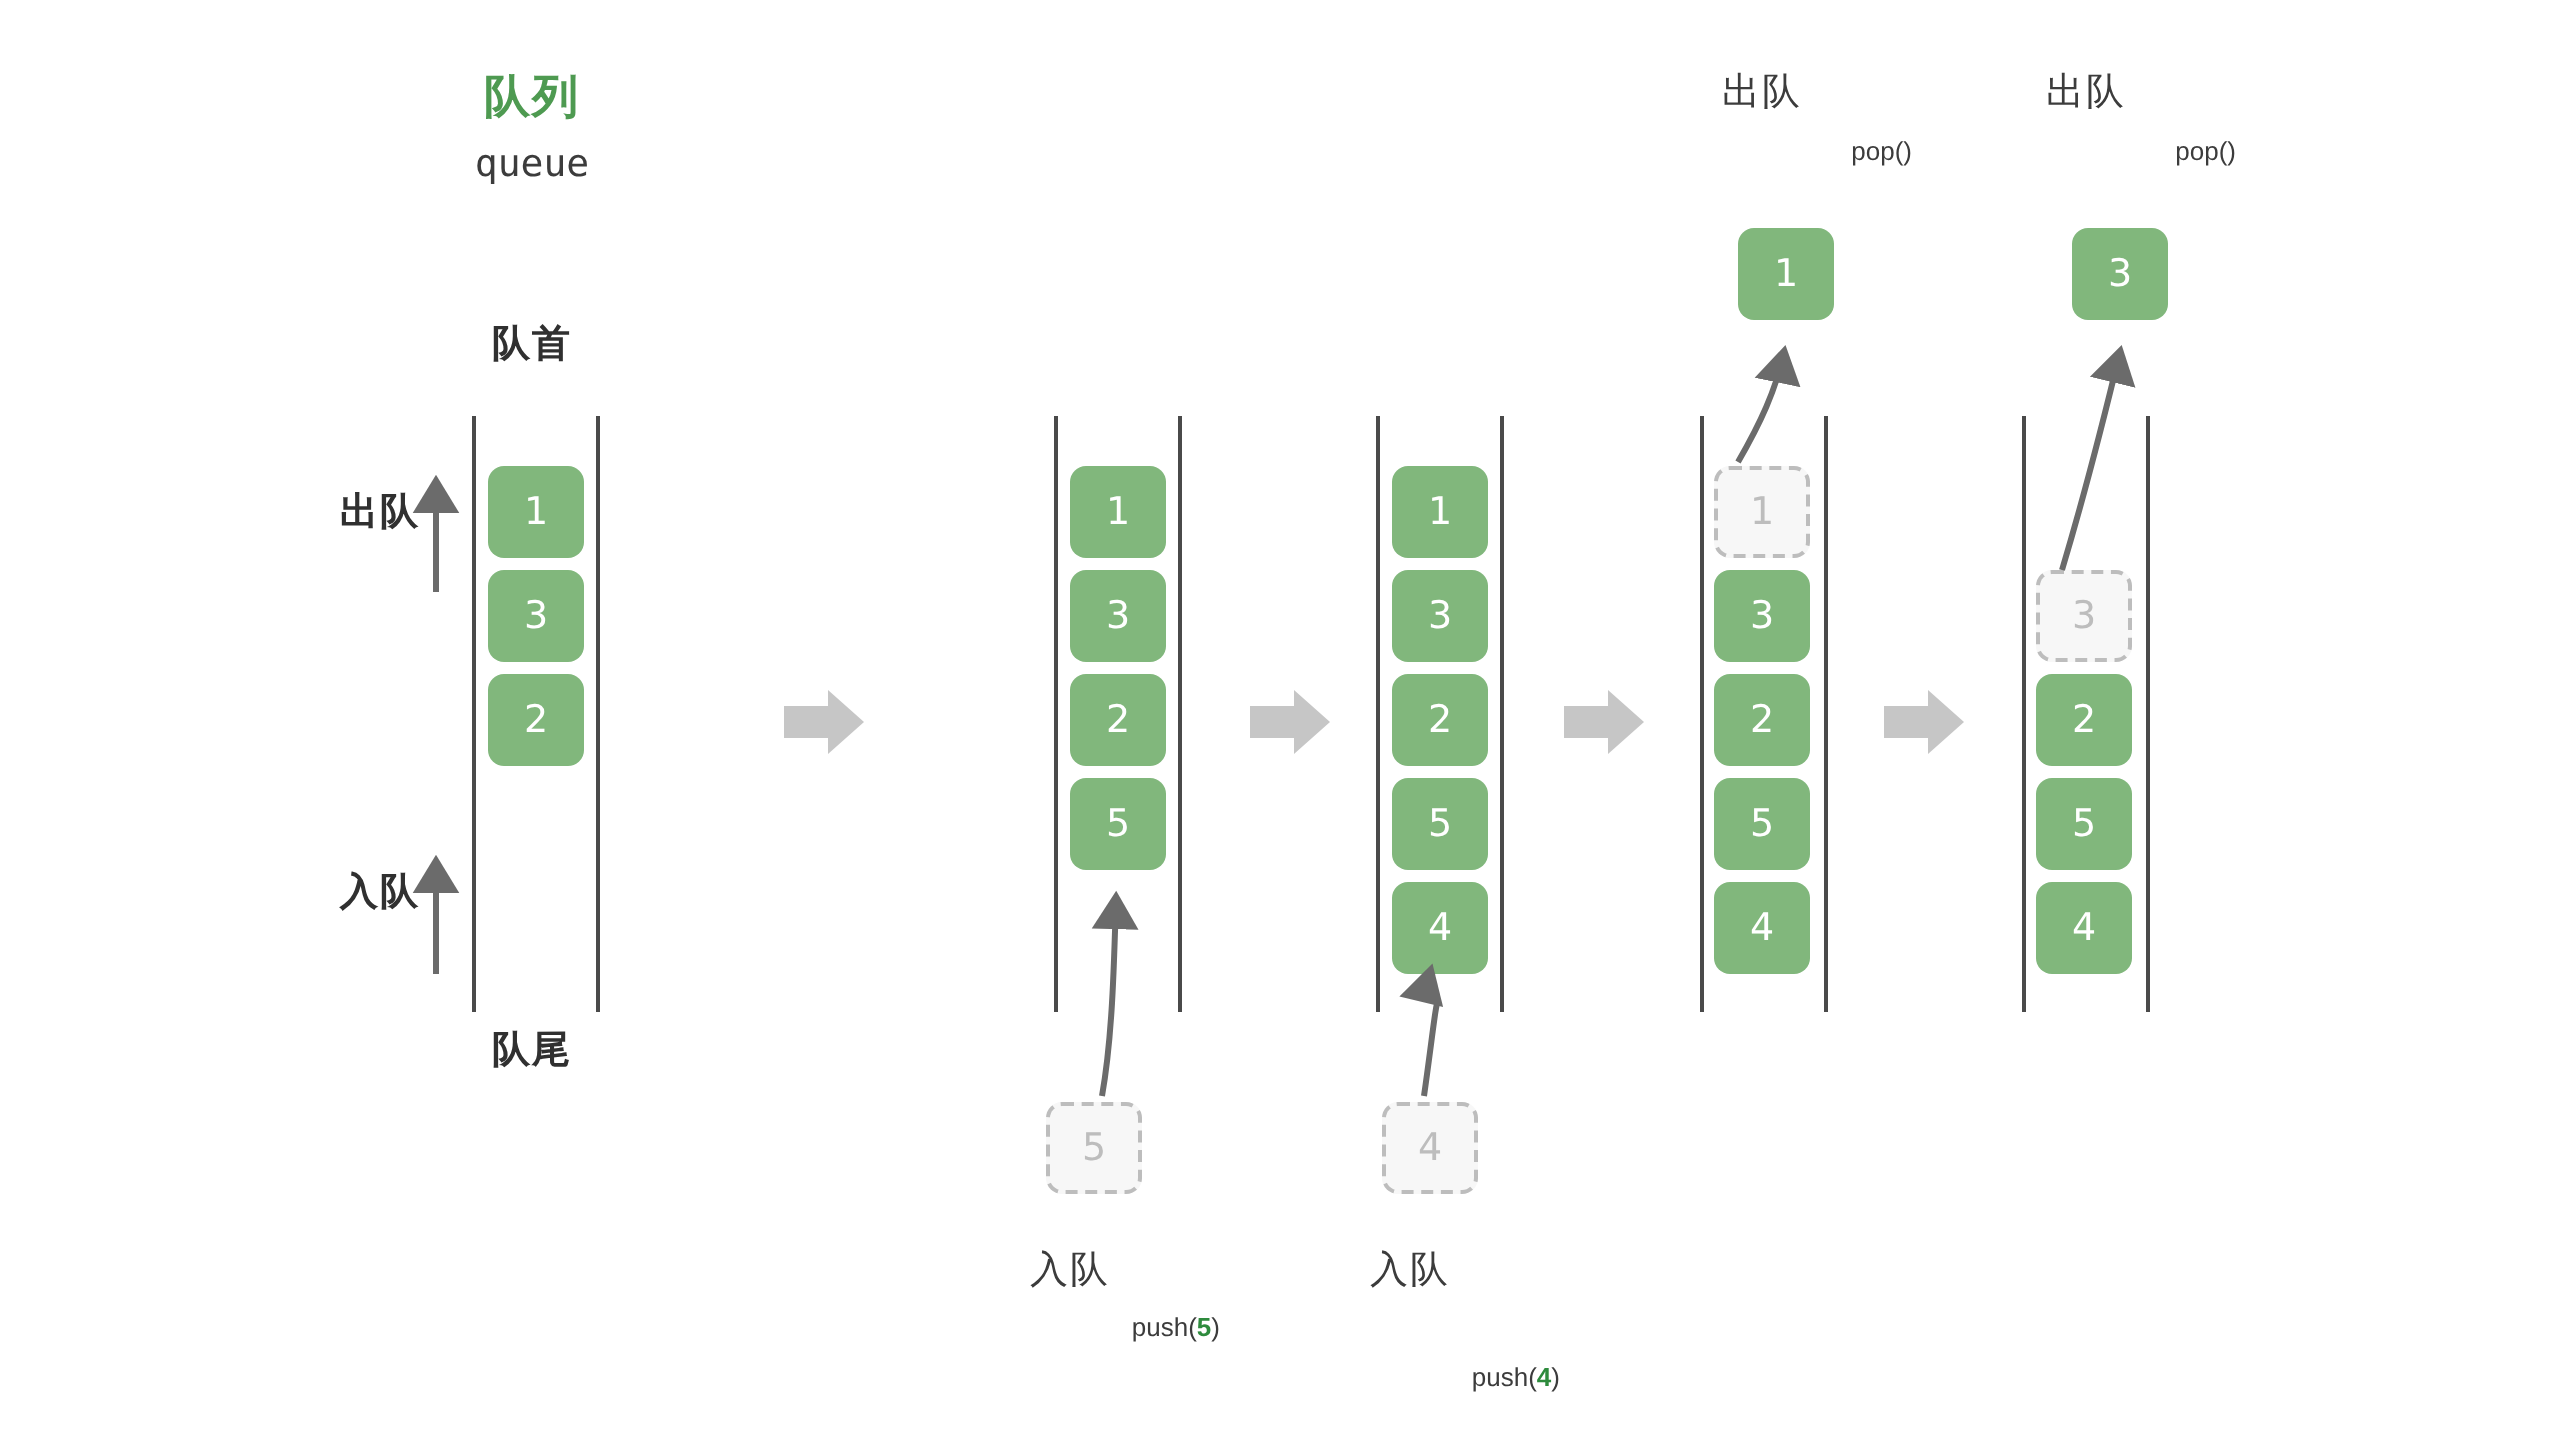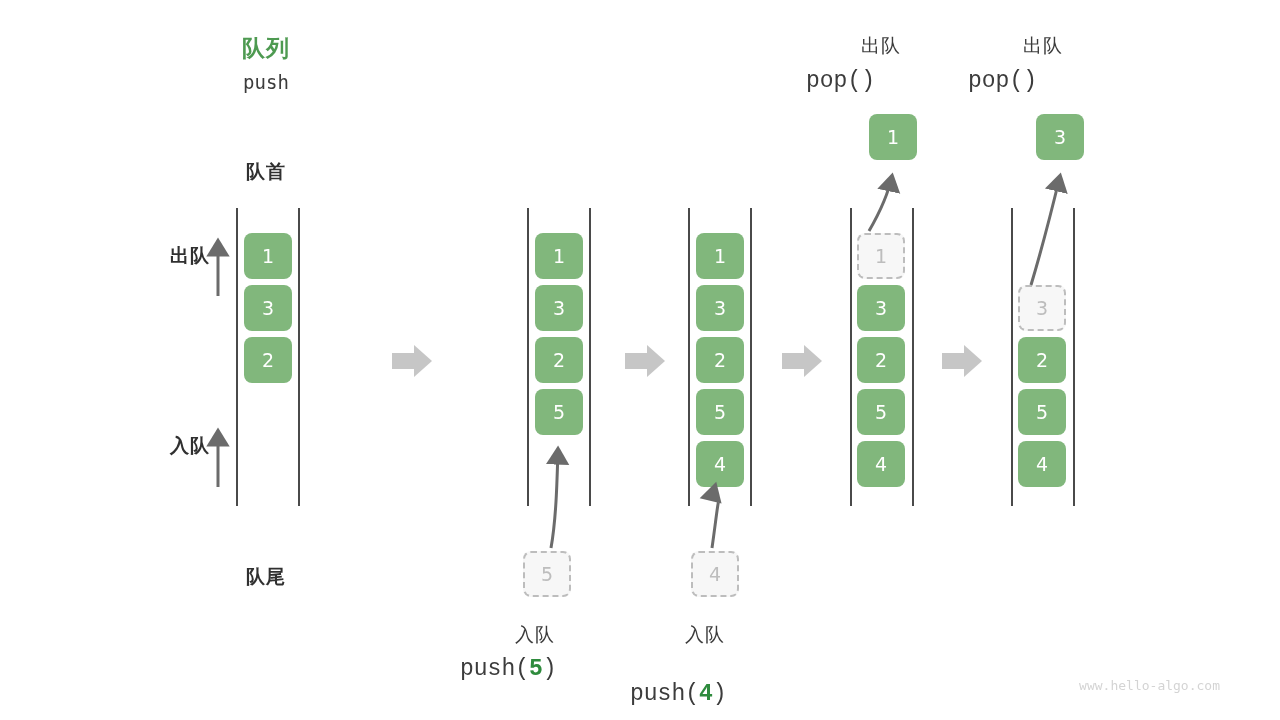--- a/index.html
+++ b/index.html
@@ -49,24 +49,24 @@
     letter-spacing: 1px;
   }
   .op-cn {
     font-size: 19px;
     color: #3c3c3c;
     text-align: center;
     white-space: nowrap;
     letter-spacing: 1px;
   }
   .op-code {
-    font-family: Liberation Mono, monospace;
-    font-size: 23px;
-    color: #3c3c3c;
-    text-align: left;
+    font-family: Liberation Sans, sans-serif;
+    font-size: 13px;
+    color: #3c3c3c;
+    text-align: right;
     white-space: nowrap;
   }
   .op-code .num { color: #2e8b3d; font-weight: bold; }
   .watermark {
     font-family: "DejaVu Sans Mono", "Liberation Mono", monospace;
     font-size: 13px;
     color: #d4d4d4;
     white-space: nowrap;
     text-align: right;
   }
@@ -106,24 +106,24 @@
     height: 720px;
     pointer-events: none;
   }
 </style>
 </head>
 <body>
 
 <div id="stage">
 
   <div class="abs title-cn" style="left:198px; top:33px; width:136px;">队列</div>
-  <div class="abs title-en" style="left:198px; top:71px; width:136px;">push</div>
+  <div class="abs title-en" style="left:198px; top:71px; width:136px;">queue</div>
 
   <div class="abs label-bold" style="left:198px; top:159px; width:136px;">队首</div>
-  <div class="abs label-bold" style="left:198px; top:564px; width:136px;">队尾</div>
+  <div class="abs label-bold" style="left:198px; top:512px; width:136px;">队尾</div>
   <div class="abs label-bold" style="left:140px; top:243px; width:70px; text-align:right;">出队</div>
   <div class="abs label-bold" style="left:140px; top:433px; width:70px; text-align:right;">入队</div>
 
   <div class="rail" style="left:236px; top:208px; height:298px;"></div>
   <div class="rail" style="left:298px; top:208px; height:298px;"></div>
 
   <div class="rail" style="left:527px; top:208px; height:298px;"></div>
   <div class="rail" style="left:589px; top:208px; height:298px;"></div>
 
   <div class="rail" style="left:688px; top:208px; height:298px;"></div>
@@ -166,21 +166,20 @@
   <div class="cell" style="left:857px; top:441px;">4</div>
 
   <div class="abs op-cn" style="left:968px; top:33px; width:150px;">出队</div>
   <div class="abs op-code" style="left:968px; top:68px; width:150px;"><span>pop(</span><span class="num"></span><span>)</span></div>
   <div class="cell" style="left:1036px; top:114px;">3</div>
   <div class="cell ghost" style="left:1018px; top:285px;">3</div>
   <div class="cell" style="left:1018px; top:337px;">2</div>
   <div class="cell" style="left:1018px; top:389px;">5</div>
   <div class="cell" style="left:1018px; top:441px;">4</div>
 
-  <div class="abs watermark" style="left:940px; top:678px; width:280px;">www.hello-algo.com</div>
 
   <svg class="overlay" viewBox="0 0 1280 720">
     <defs>
       <marker id="ah-dark" markerWidth="9" markerHeight="9" refX="5.2" refY="4.5" orient="auto" markerUnits="strokeWidth">
         <path d="M0,0.6 L6.4,4.5 L0,8.4 z" fill="#6b6b6b"></path>
       </marker>
     </defs>
 
     <g>
       <line x1="218" y1="296" x2="218" y2="241" stroke="#6b6b6b" stroke-width="3" marker-end="url(#ah-dark)"></line>

